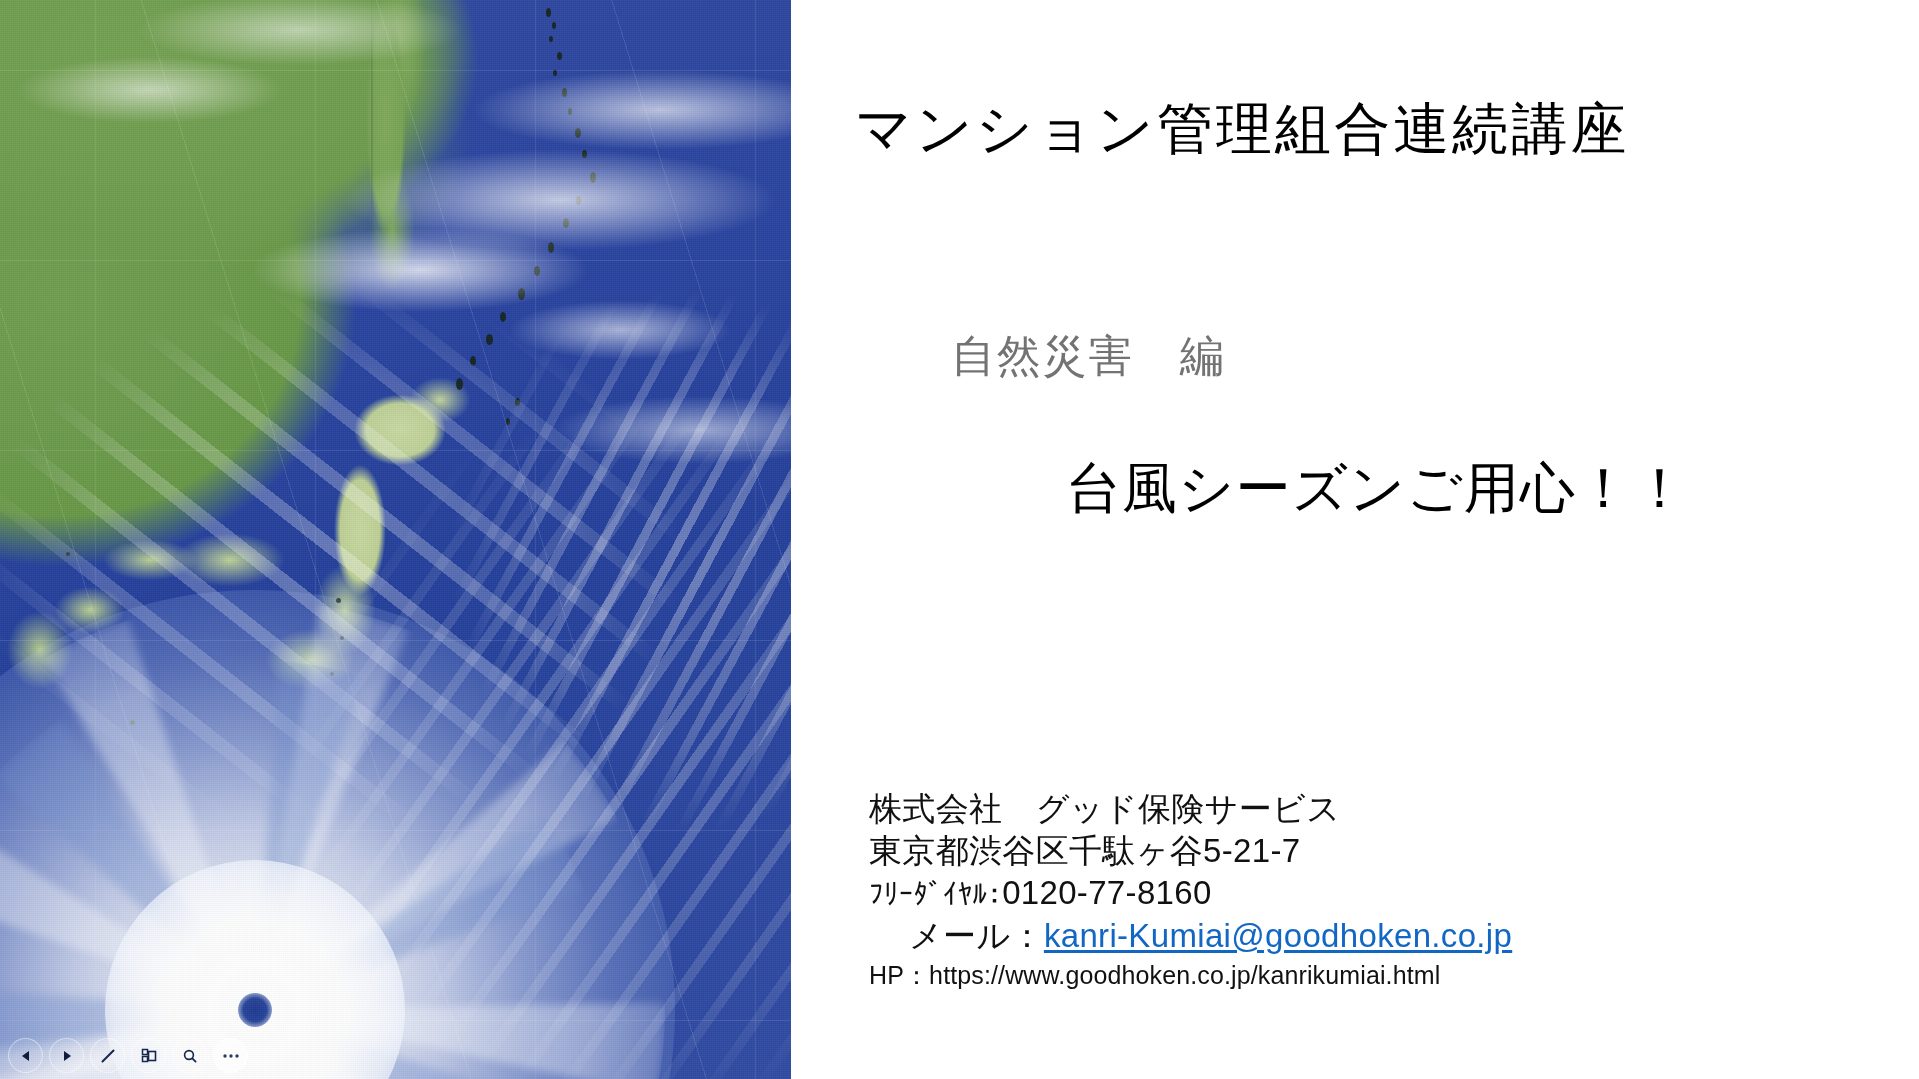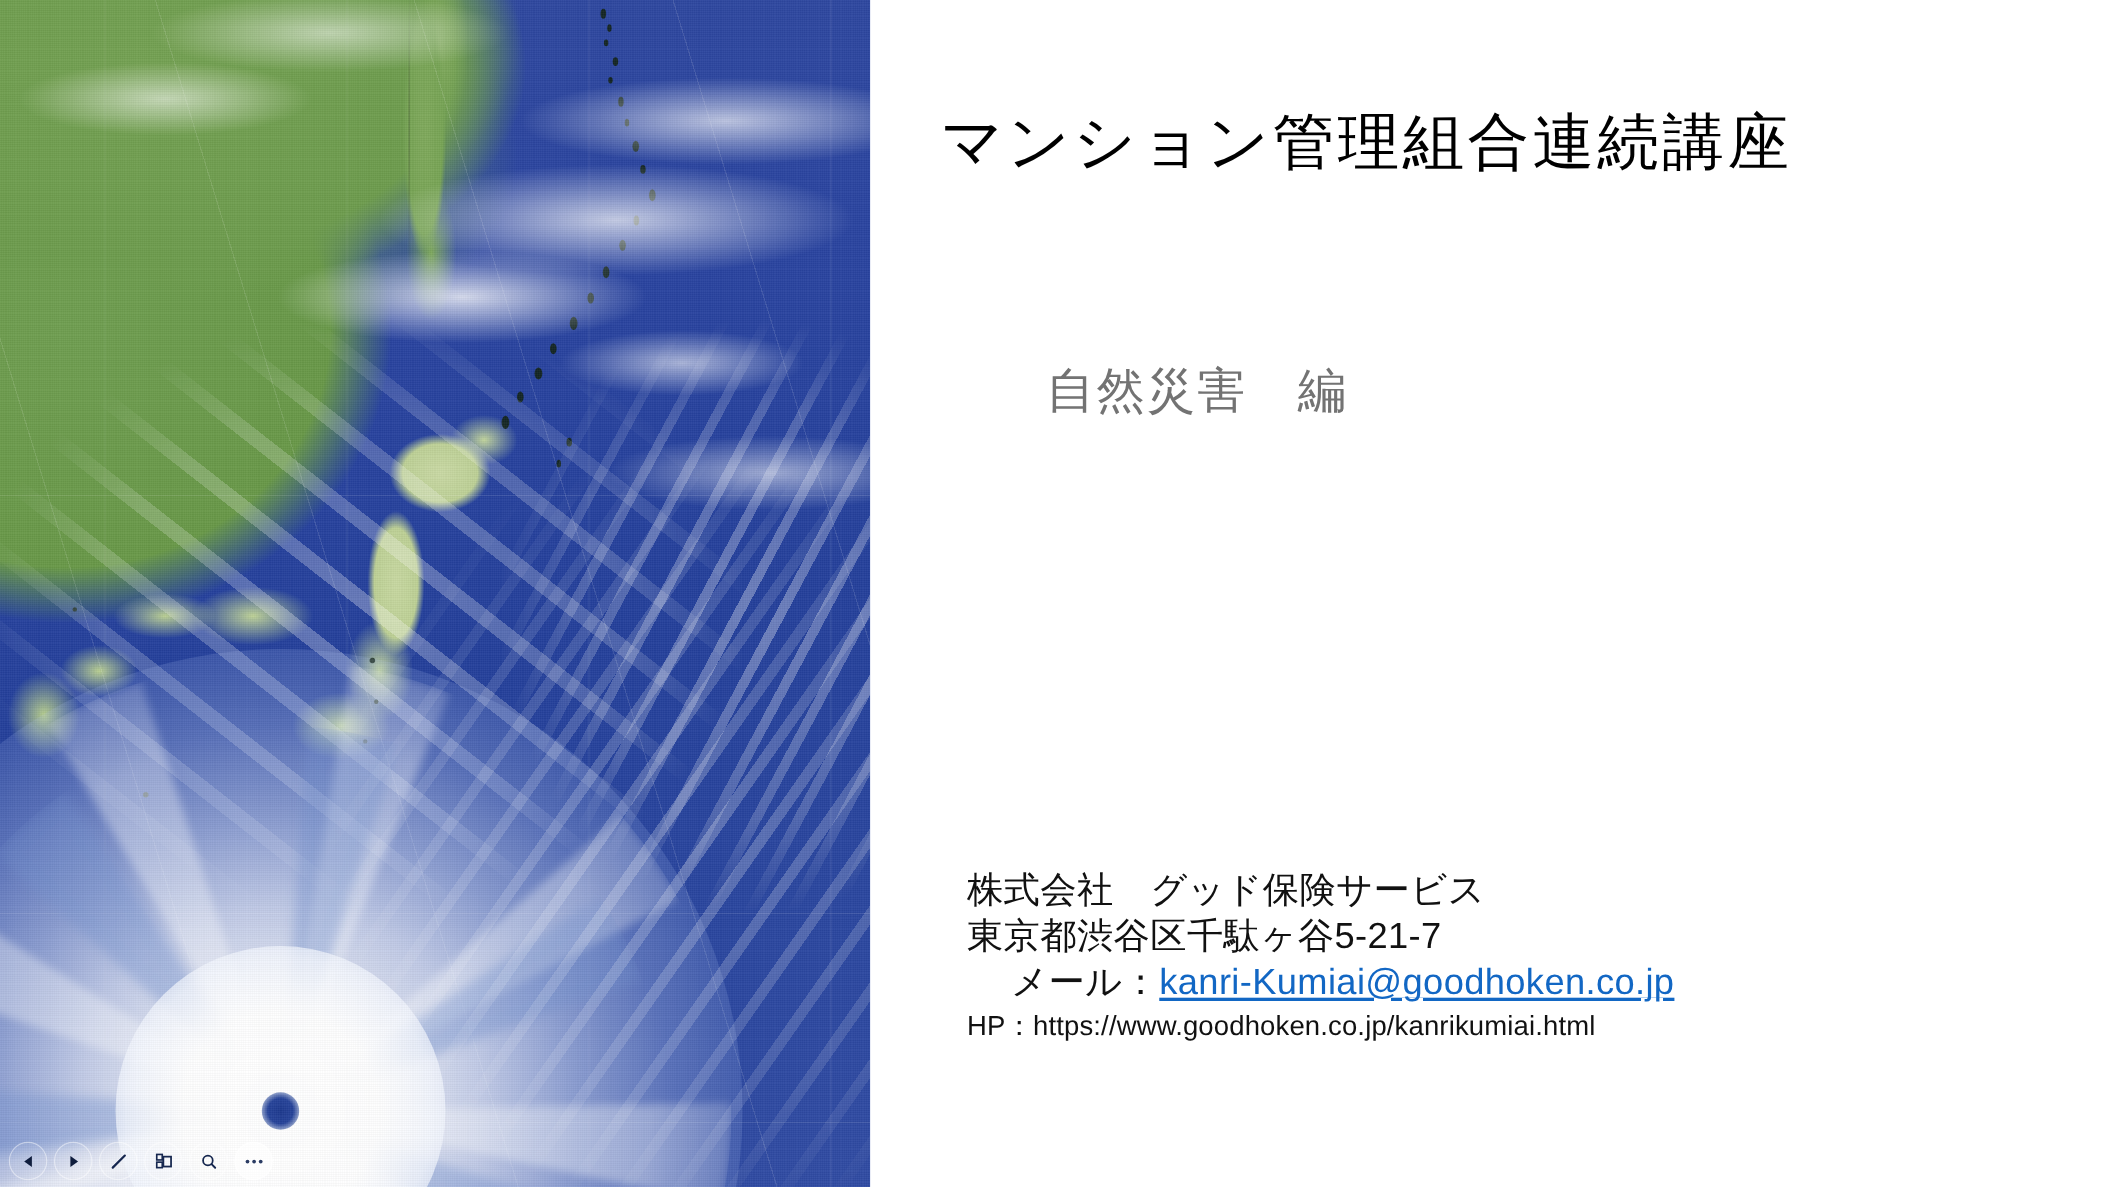--- a/index.html
+++ b/index.html
@@ -298,21 +298,21 @@
     font-size: 55px;
     line-height: 1.2;
     color: #000000;
     letter-spacing: .02em;
     white-space: nowrap;
     font-weight: 400;
   }
 
   #contact-box {
     position: absolute;
-    left: 88px;
+    left: 78px;
     top: 788px;
     width: 1020px;
   }
   .c-line {
     color: #111111;
     white-space: nowrap;
   }
   .c-company { font-size: 33px; line-height: 1.28; letter-spacing: .01em; }
   .c-address { font-size: 33px; line-height: 1.28; letter-spacing: .01em; }
   .c-tel     { font-size: 33px; line-height: 1.28; letter-spacing: .01em; }
@@ -429,24 +429,30 @@
   <div id="content">
 
     <div id="title-box">
       <div id="title-text">マンション管理組合連続講座</div>
     </div>
 
     <div id="subtitle-box">
       <div id="subtitle-text">自然災害　編</div>
     </div>
 
+    <div id="headline-box">
+      <div id="headline-text">台風シーズンご用心！！</div>
+    </div>
 
     <div id="contact-box">
       <div class="c-line c-company">株式会社　グッド保険サービス</div>
       <div class="c-line c-address">東京都渋谷区千駄ヶ谷5-21-7</div>
+      <div class="c-line c-tel">
+        <span class="tel-kana">ﾌﾘｰﾀﾞｲﾔﾙ：</span><span>0120-77-8160</span>
+      </div>
       <div class="c-line c-mail">
         <span>メール：</span><span class="mail-link">kanri-Kumiai@goodhoken.co.jp</span>
       </div>
       <div class="c-line c-hp">
         <span>HP：</span><span>https://www.goodhoken.co.jp/kanrikumiai.html</span>
       </div>
     </div>
 
   </div>
 </div>

